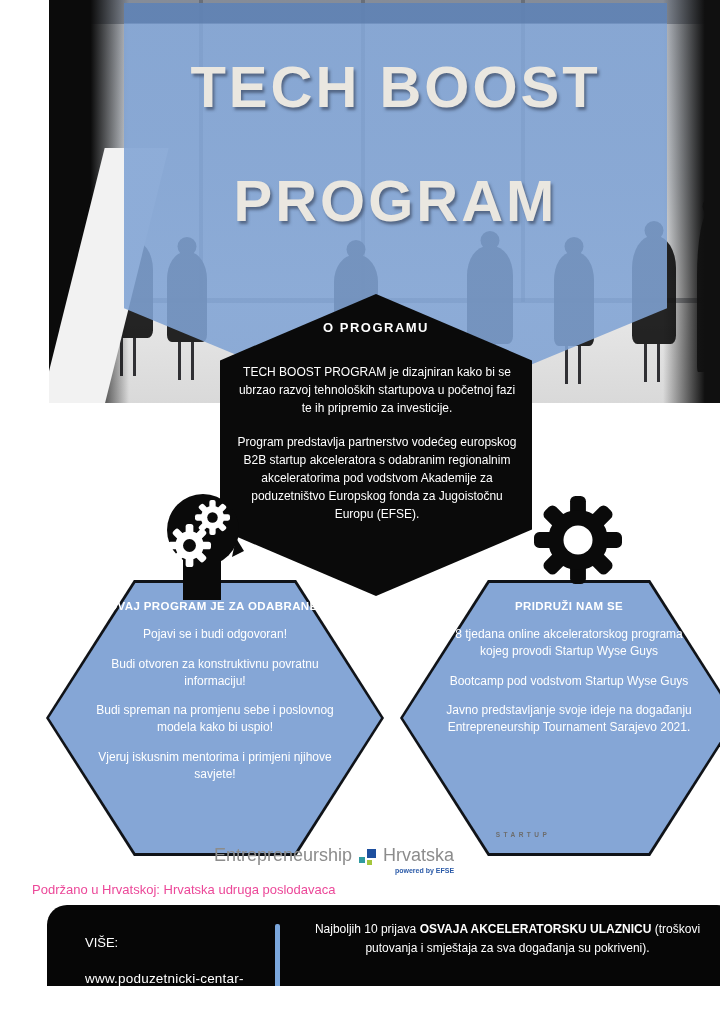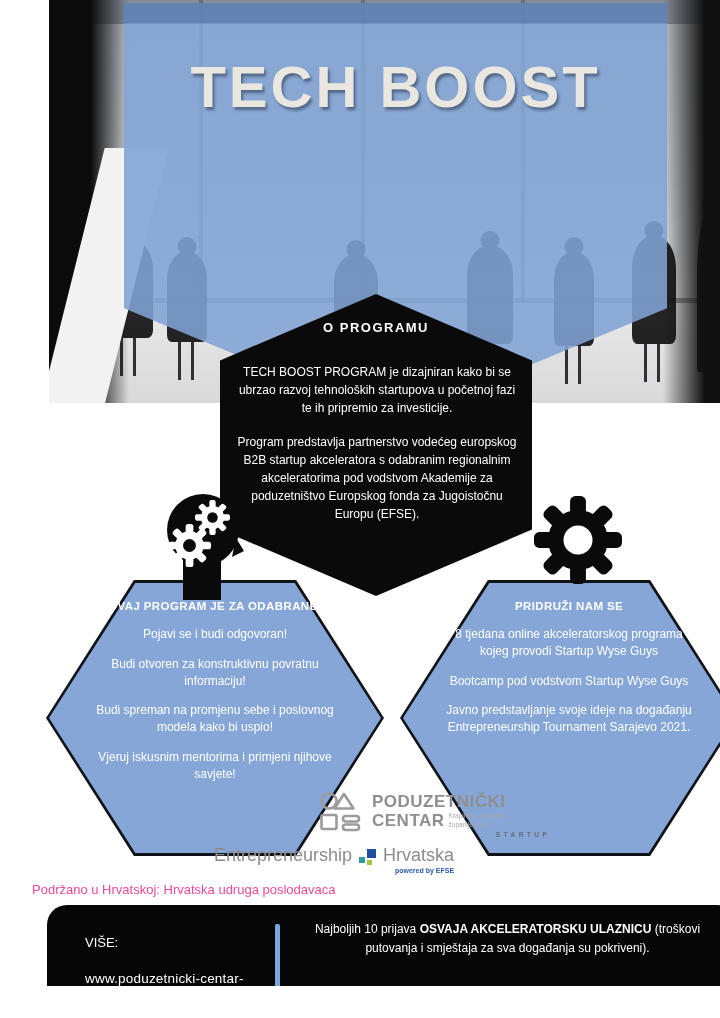--- a/index.html
+++ b/index.html
@@ -124,20 +124,21 @@
     <div class="fig f5"></div>
     <div class="fig f6"></div>
     <div class="fig f7"></div>
     <div class="edge-left"></div>
     <div class="flash"></div>
     <div class="edge-right"></div>
   </div>
 
   <div class="banner">
     <div class="banner-title">TECH BOOST</div>
+    <div class="banner-title second">PROGRAM</div>
   </div>
 
   <div class="hex-about">
     <div class="about-title">O PROGRAMU</div>
     <p class="about-para">TECH BOOST PROGRAM je dizajniran kako bi se ubrzao razvoj tehnoloških startupova u početnoj fazi te ih pripremio za investicije.</p>
     <p class="about-para">Program predstavlja partnerstvo vodećeg europskog B2B startup akceleratora s odabranim regionalnim akceleratorima pod vodstvom Akademije za poduzetništvo Europskog fonda za Jugoistočnu Europu (EFSE).</p>
   </div>
 
   <div class="icon-head">
     <svg width="98" height="112" viewBox="0 0 98 112">
@@ -198,41 +199,20 @@
     <div class="hex-border"></div>
     <div class="hex-fill"></div>
     <div class="hex-content">
       <div class="hex-title">PRIDRUŽI NAM SE</div>
       <p class="hex-item">8 tjedana online akceleratorskog programa kojeg provodi Startup Wyse Guys</p>
       <p class="hex-item">Bootcamp pod vodstvom Startup Wyse Guys</p>
       <p class="hex-item">Javno predstavljanje svoje ideje na događanju Entrepreneurship Tournament Sarajevo 2021.</p>
     </div>
   </div>
 
-  <div class="pc-logo">
-    <svg width="44" height="42" viewBox="0 0 44 42">
-      <g fill="none" stroke="#9b9b9b" stroke-width="2.6" stroke-linejoin="round">
-        <circle cx="10" cy="10" r="7.5"></circle>
-        <polygon points="25,3 34.5,17.5 15.5,17.5"></polygon>
-        <rect x="2.5" y="24" width="15" height="14" rx="1.5"></rect>
-        <rect x="24" y="25" width="16" height="5.5" rx="2.75"></rect>
-        <rect x="24" y="33.5" width="16" height="5.5" rx="2.75"></rect>
-      </g>
-    </svg>
-    <div class="pc-text">
-      <div>PODUZETNIČKI</div>
-      <div class="pc-row2">
-        <span>CENTAR</span>
-        <span class="pc-sub">
-          <div>Krapinsko zagorske</div>
-          <div>županije d.o.o.</div>
-        </span>
-      </div>
-    </div>
-  </div>
 
   <div class="ea-logo">
     <span>Entrepreneurship</span>
     <span class="ea-icon">
       <span class="ea-sq1"></span>
         <span class="ea-sq2"></span>
         <span class="ea-sq3"></span>
     </span>
     <span class="ea-col">
       <span>Hrvatska</span>

